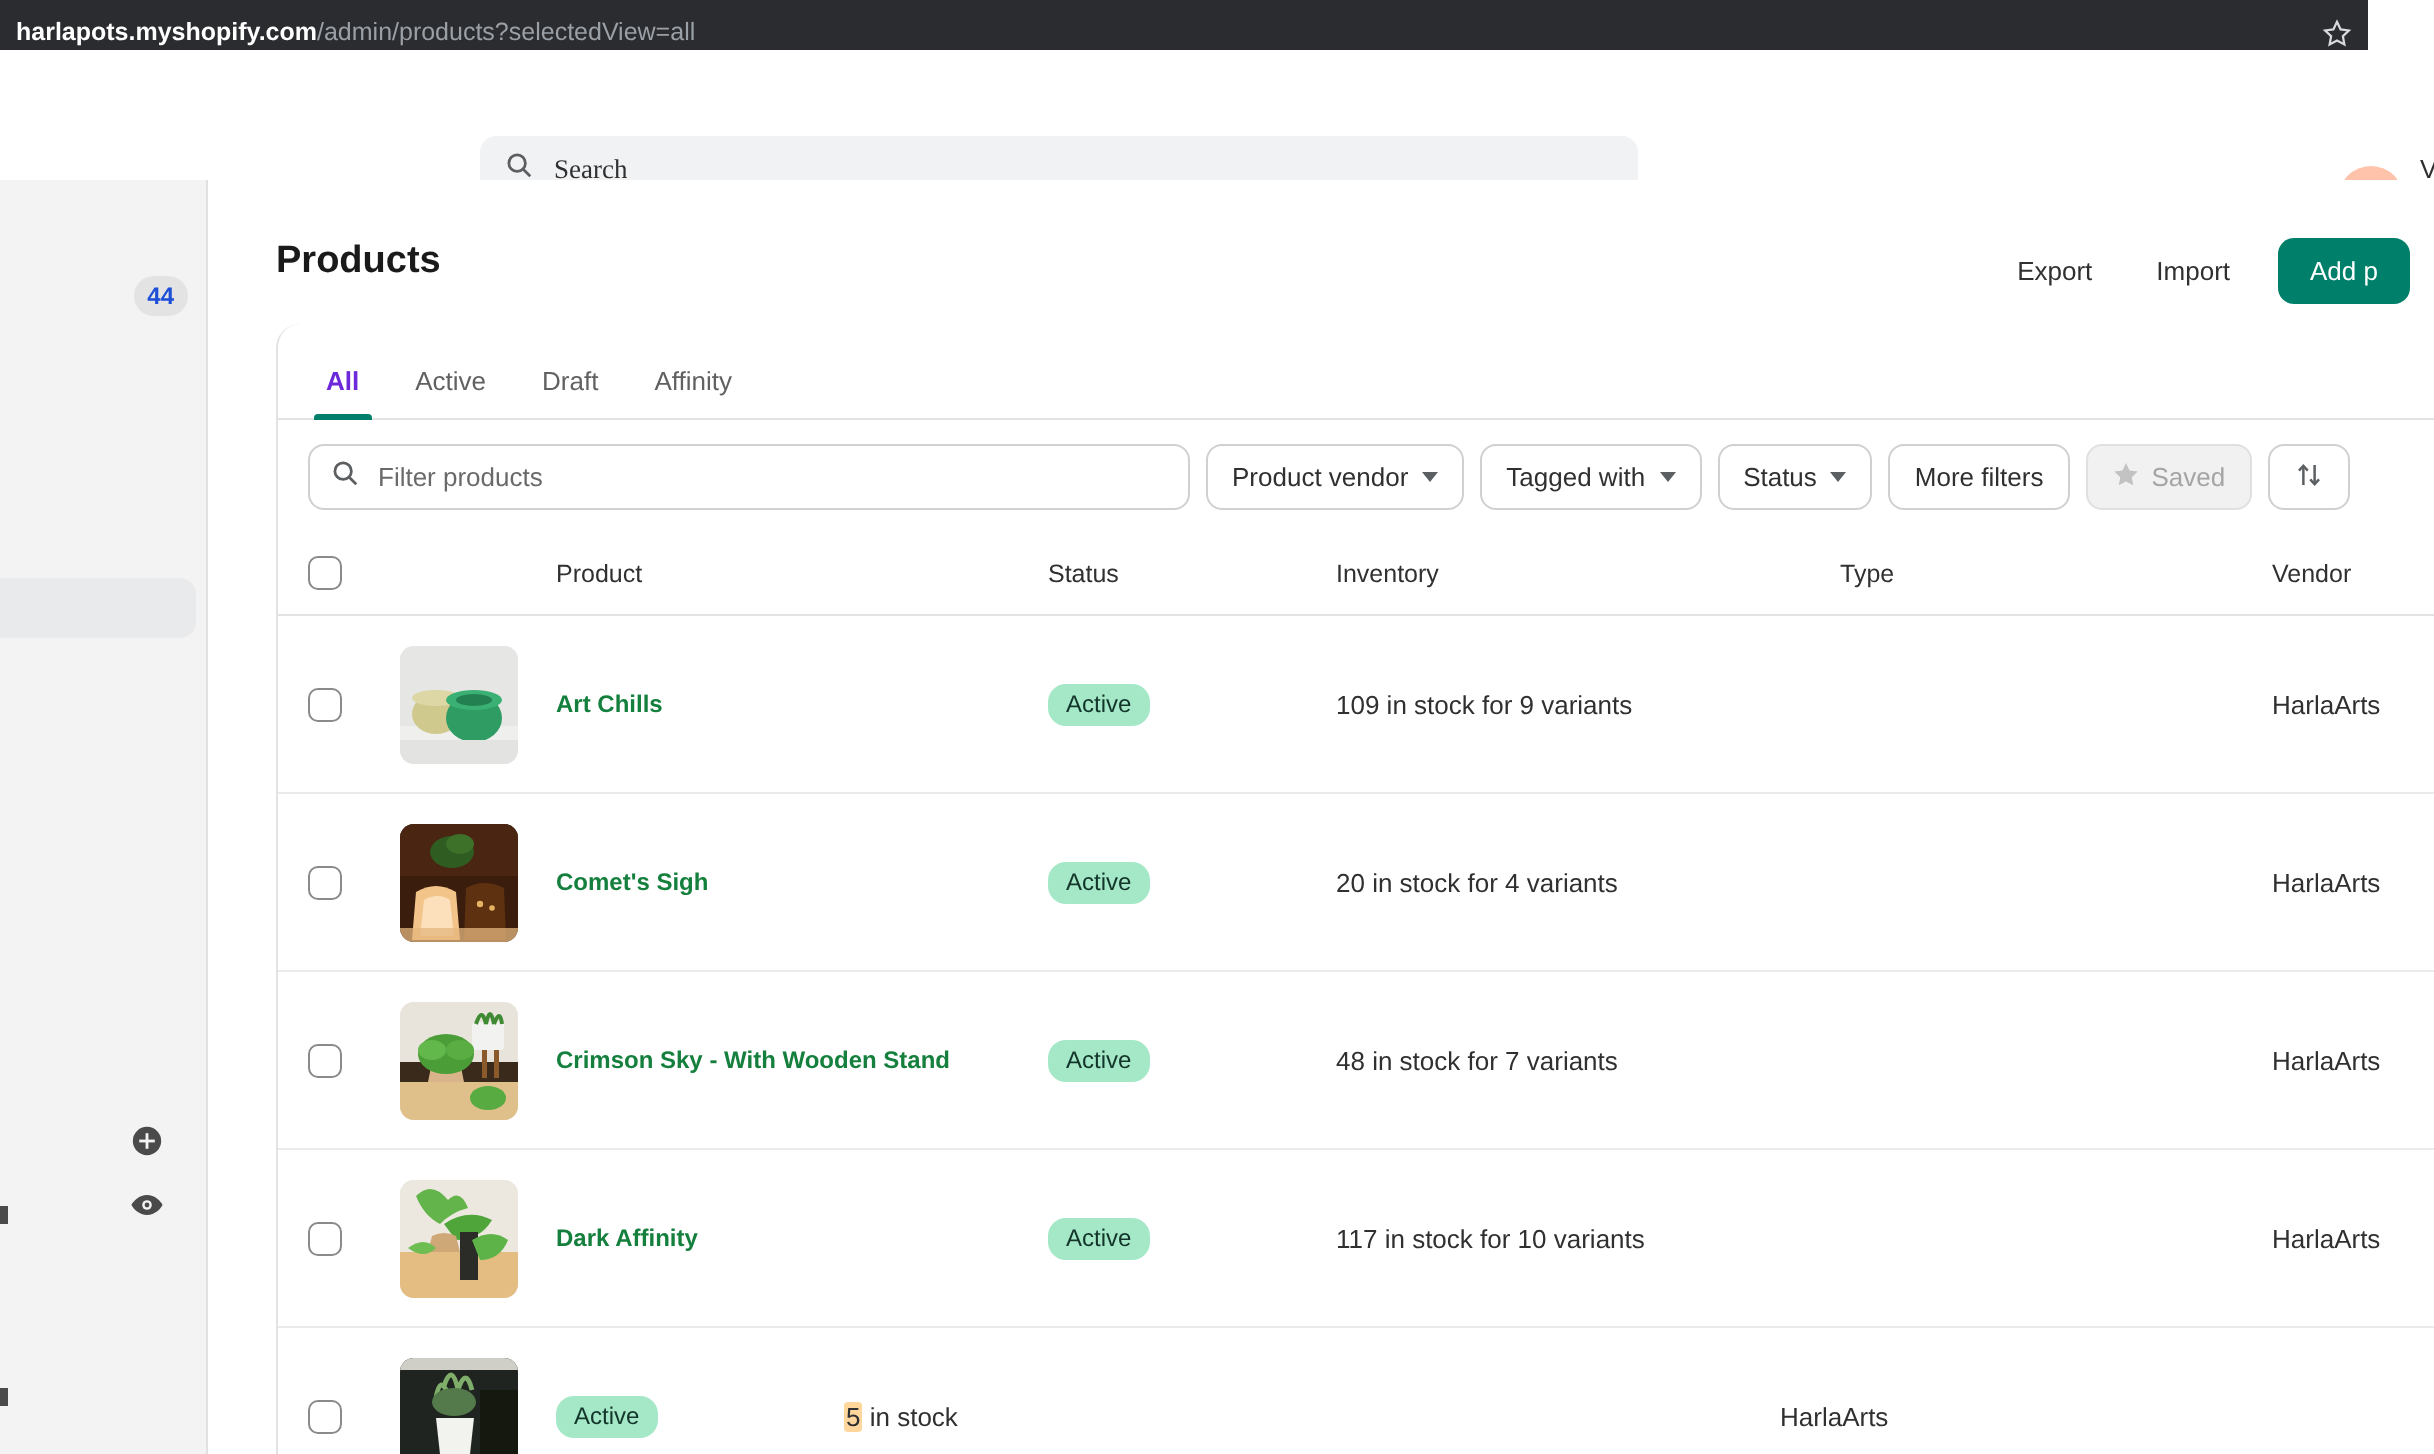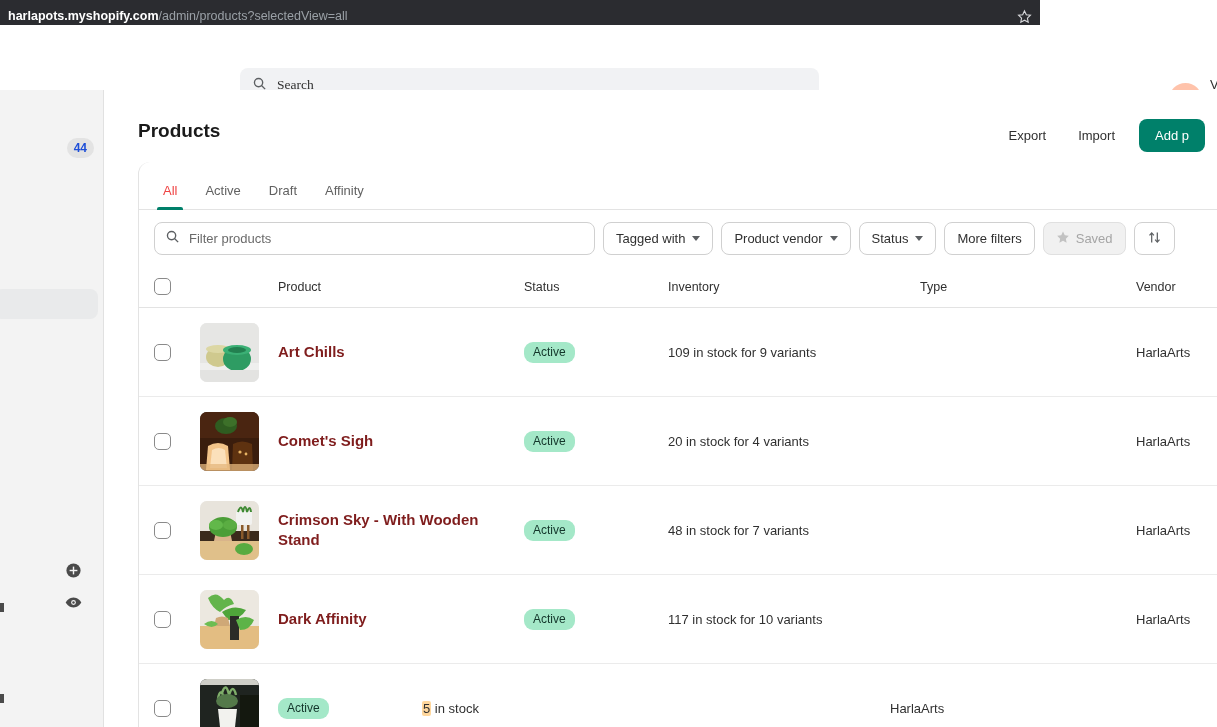--- a/index.html
+++ b/index.html
@@ -6,21 +6,21 @@
   html, body {
     width: 1217px; height: 727px;
     overflow: hidden;
     font-family: "Liberation Sans", sans-serif;
     background: #ffffff;
   }
 
   
   .urlbar {
     position: absolute; top: 0; left: 0;
-    width: 1040px; height: 25px;
+    width: 1184px; height: 25px;
     background: #2b2c30;
     display: flex; align-items: center;
     padding: 16px 8px;
   }
   .url-text { font-size: 12.5px; color: #9aa0a6; white-space: nowrap; }
   .url-text .host { color: #ffffff; font-weight: bold; }
   .star-icon { margin-left: auto; color: #d8d9dc; display: flex; align-items: center; }
 
   
   .topbar {
@@ -118,21 +118,21 @@
     display: flex; align-items: flex-end;
     height: 48px; padding: 0 10px;
     border-bottom: 1px solid #e3e3e3;
   }
   .tab {
     font-size: 13px; color: #616161;
     padding: 10px 14px 11px; cursor: pointer;
     position: relative; background: transparent; border: none;
     font-family: inherit;
   }
-  .tab.active { color: #ef4444; font-weight: normal; }
+  .tab.active { color: #6d28d9; font-weight: bold; }
   .tab.active::after {
     content: ""; position: absolute; left: 8px; right: 8px; bottom: -1px;
     height: 3px; background: #00806a; border-radius: 2px 2px 0 0;
   }
 
   
   .filter-row {
     display: flex; align-items: center; gap: 8px;
     padding: 12px 12px 11px 15px;
   }
@@ -175,21 +175,21 @@
 
   .checkbox {
     width: 17px; height: 17px;
     border: 1.5px solid #8a8a8a; border-radius: 5px; background: #fff;
     cursor: pointer;
   }
   .thumb {
     width: 59px; height: 59px; border-radius: 7px;
     overflow: hidden; background: #f0f0f0; display: block;
   }
-  .pname { font-size: 15px; font-weight: bold; color: #7f1d1d; line-height: 20px; text-align: center; }
+  .pname { font-size: 12px; font-weight: bold; color: #15803d; line-height: 20px; text-align: center; }
   .pill {
     display: inline-flex; align-items: center;
     height: 21px; padding: 0 9px; border-radius: 9px;
     background: #a4e8c8; color: #13352a; font-size: 12px;
   }
   .inv { font-size: 13px; color: #303030; }
   .inv .low { background: #ffd79d; border-radius: 2px; padding: 0 1px; }
   .vendor { font-size: 13px; color: #303030; }
   .type { font-size: 13px; color: #303030; }
 </style>
@@ -268,26 +268,26 @@
         <span>
           <svg width="15" height="15" viewBox="0 0 24 24" fill="none" stroke="#5c5f62" stroke-width="2.2">
             <circle cx="10.5" cy="10.5" r="6.6"></circle>
               <line x1="15.6" y1="15.6" x2="21" y2="21"></line>
           </svg>
         </span>
         <span class="ph">Filter products</span>
       </div>
 
       <button class="fbtn">
+        <span>Product vendor</span>
+        <span class="caret"></span>
+      </button>
+
+      <button class="fbtn">
         <span>Tagged with</span>
-        <span class="caret"></span>
-      </button>
-
-      <button class="fbtn">
-        <span>Product vendor</span>
         <span class="caret"></span>
       </button>
 
       <button class="fbtn">
         <span>Status</span>
         <span class="caret"></span>
       </button>
 
       <button class="fbtn">
         <span>More filters</span>

